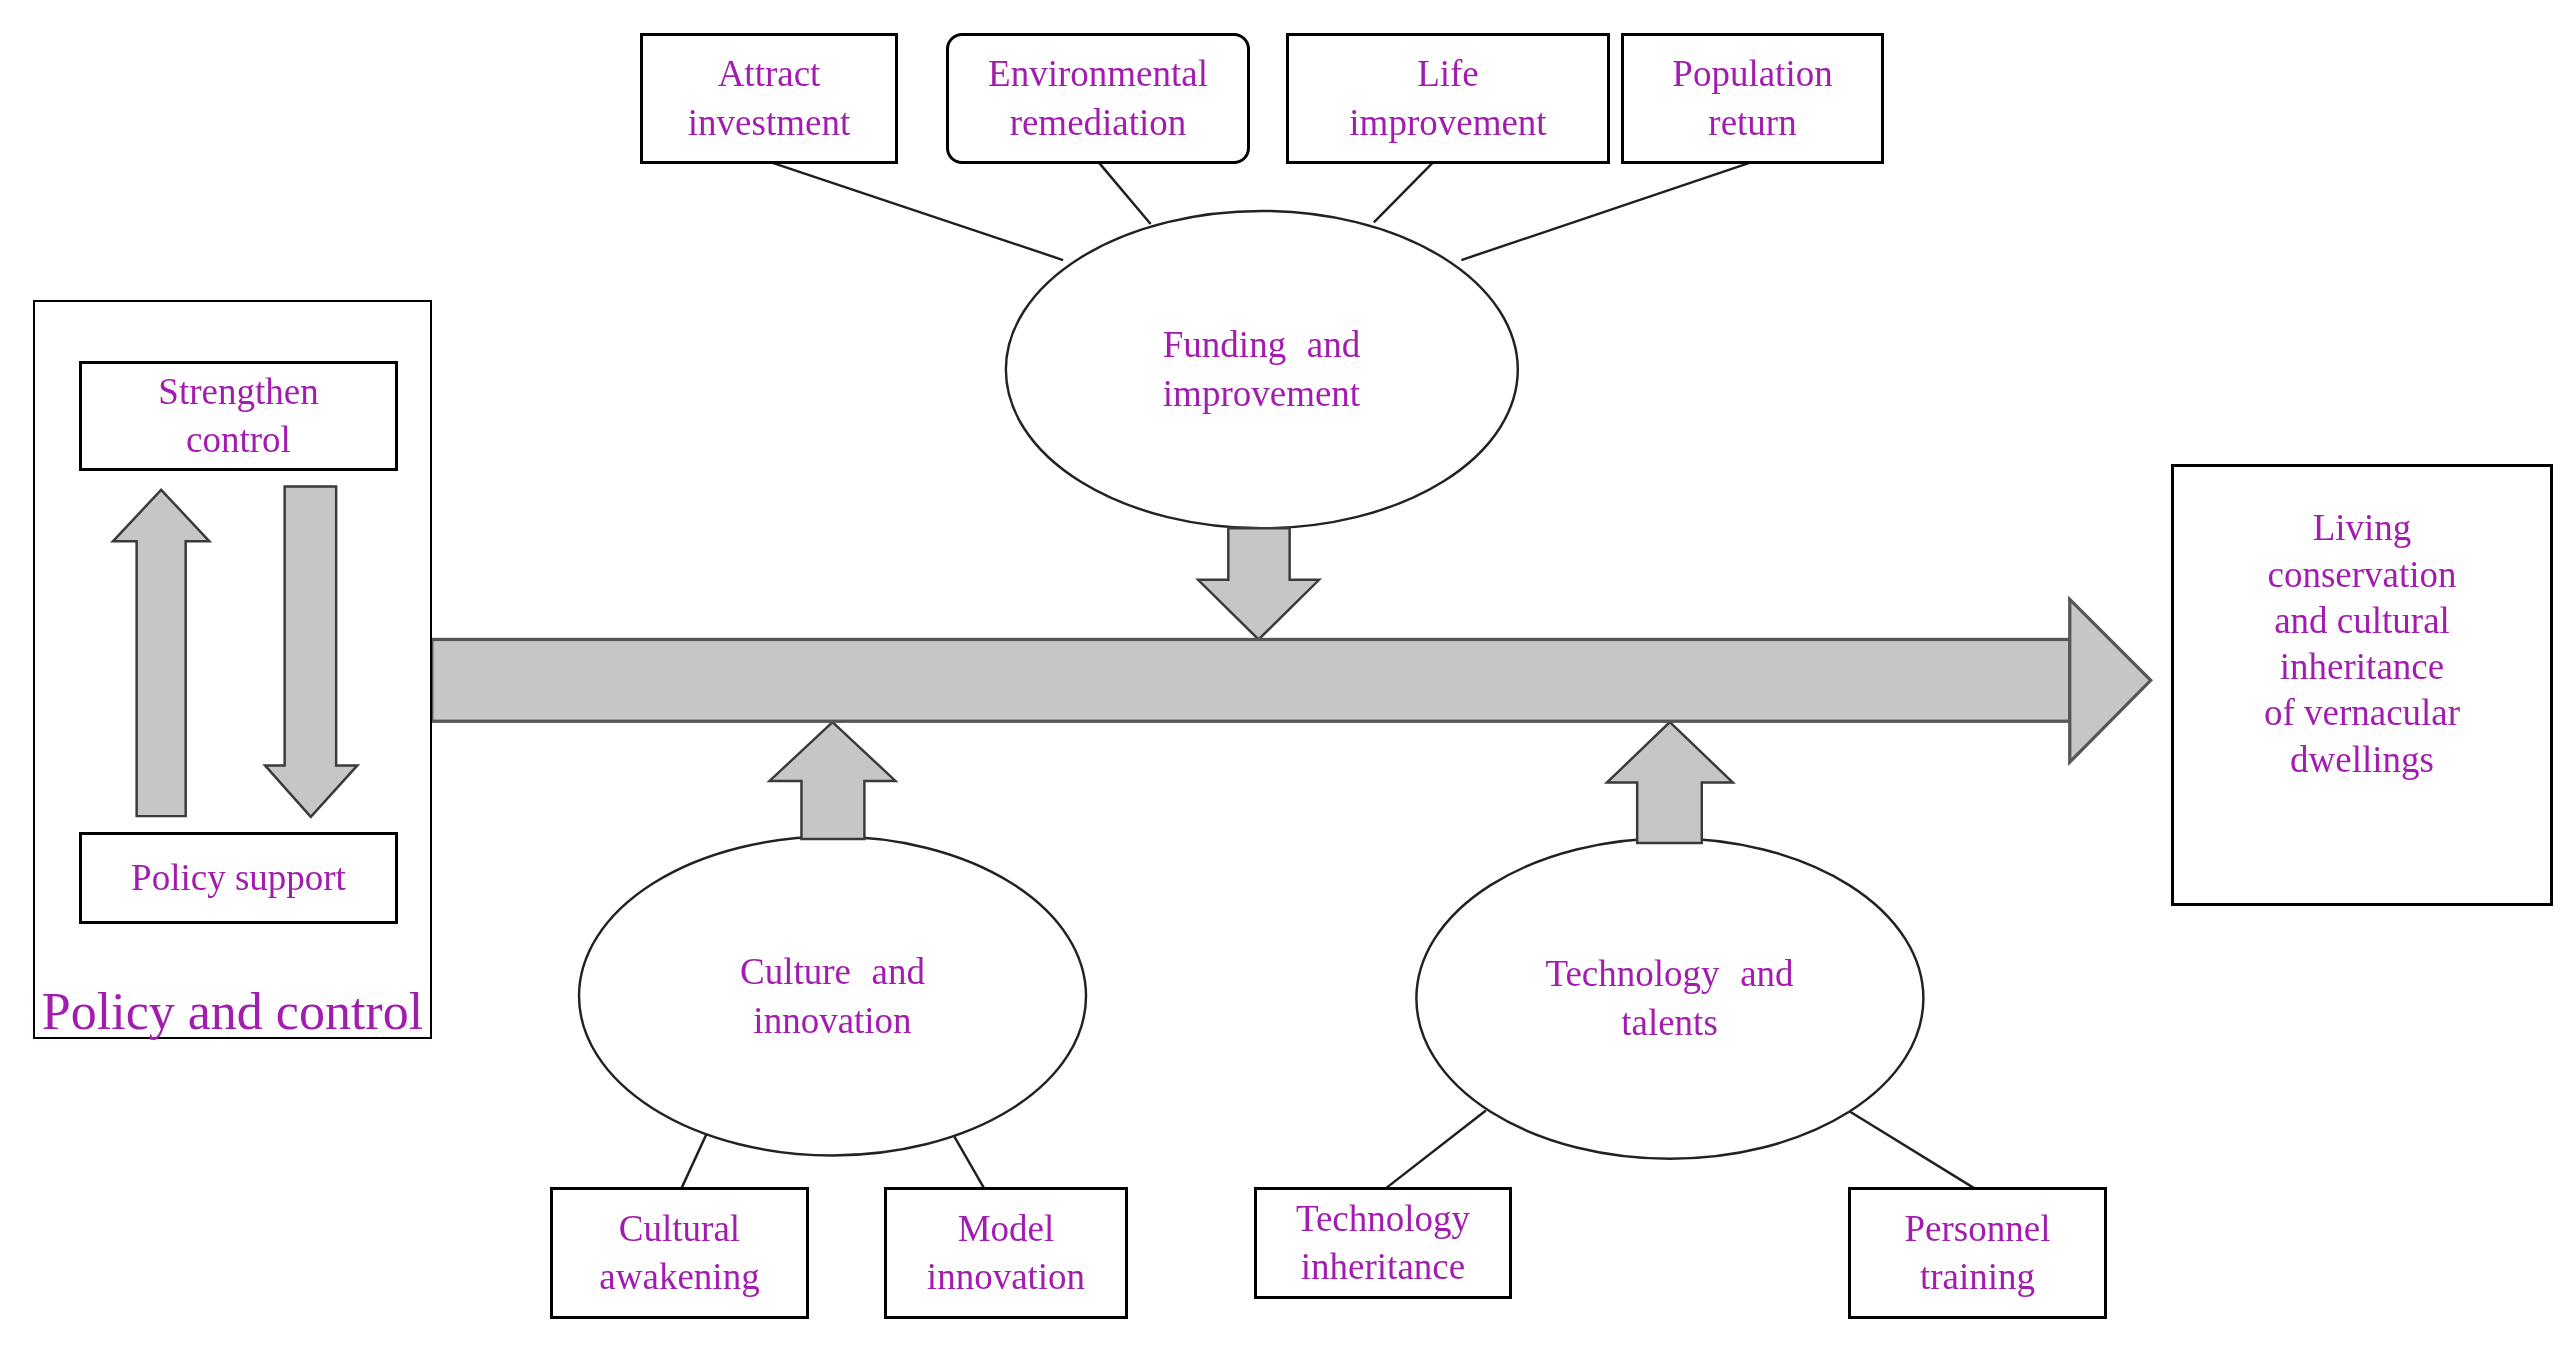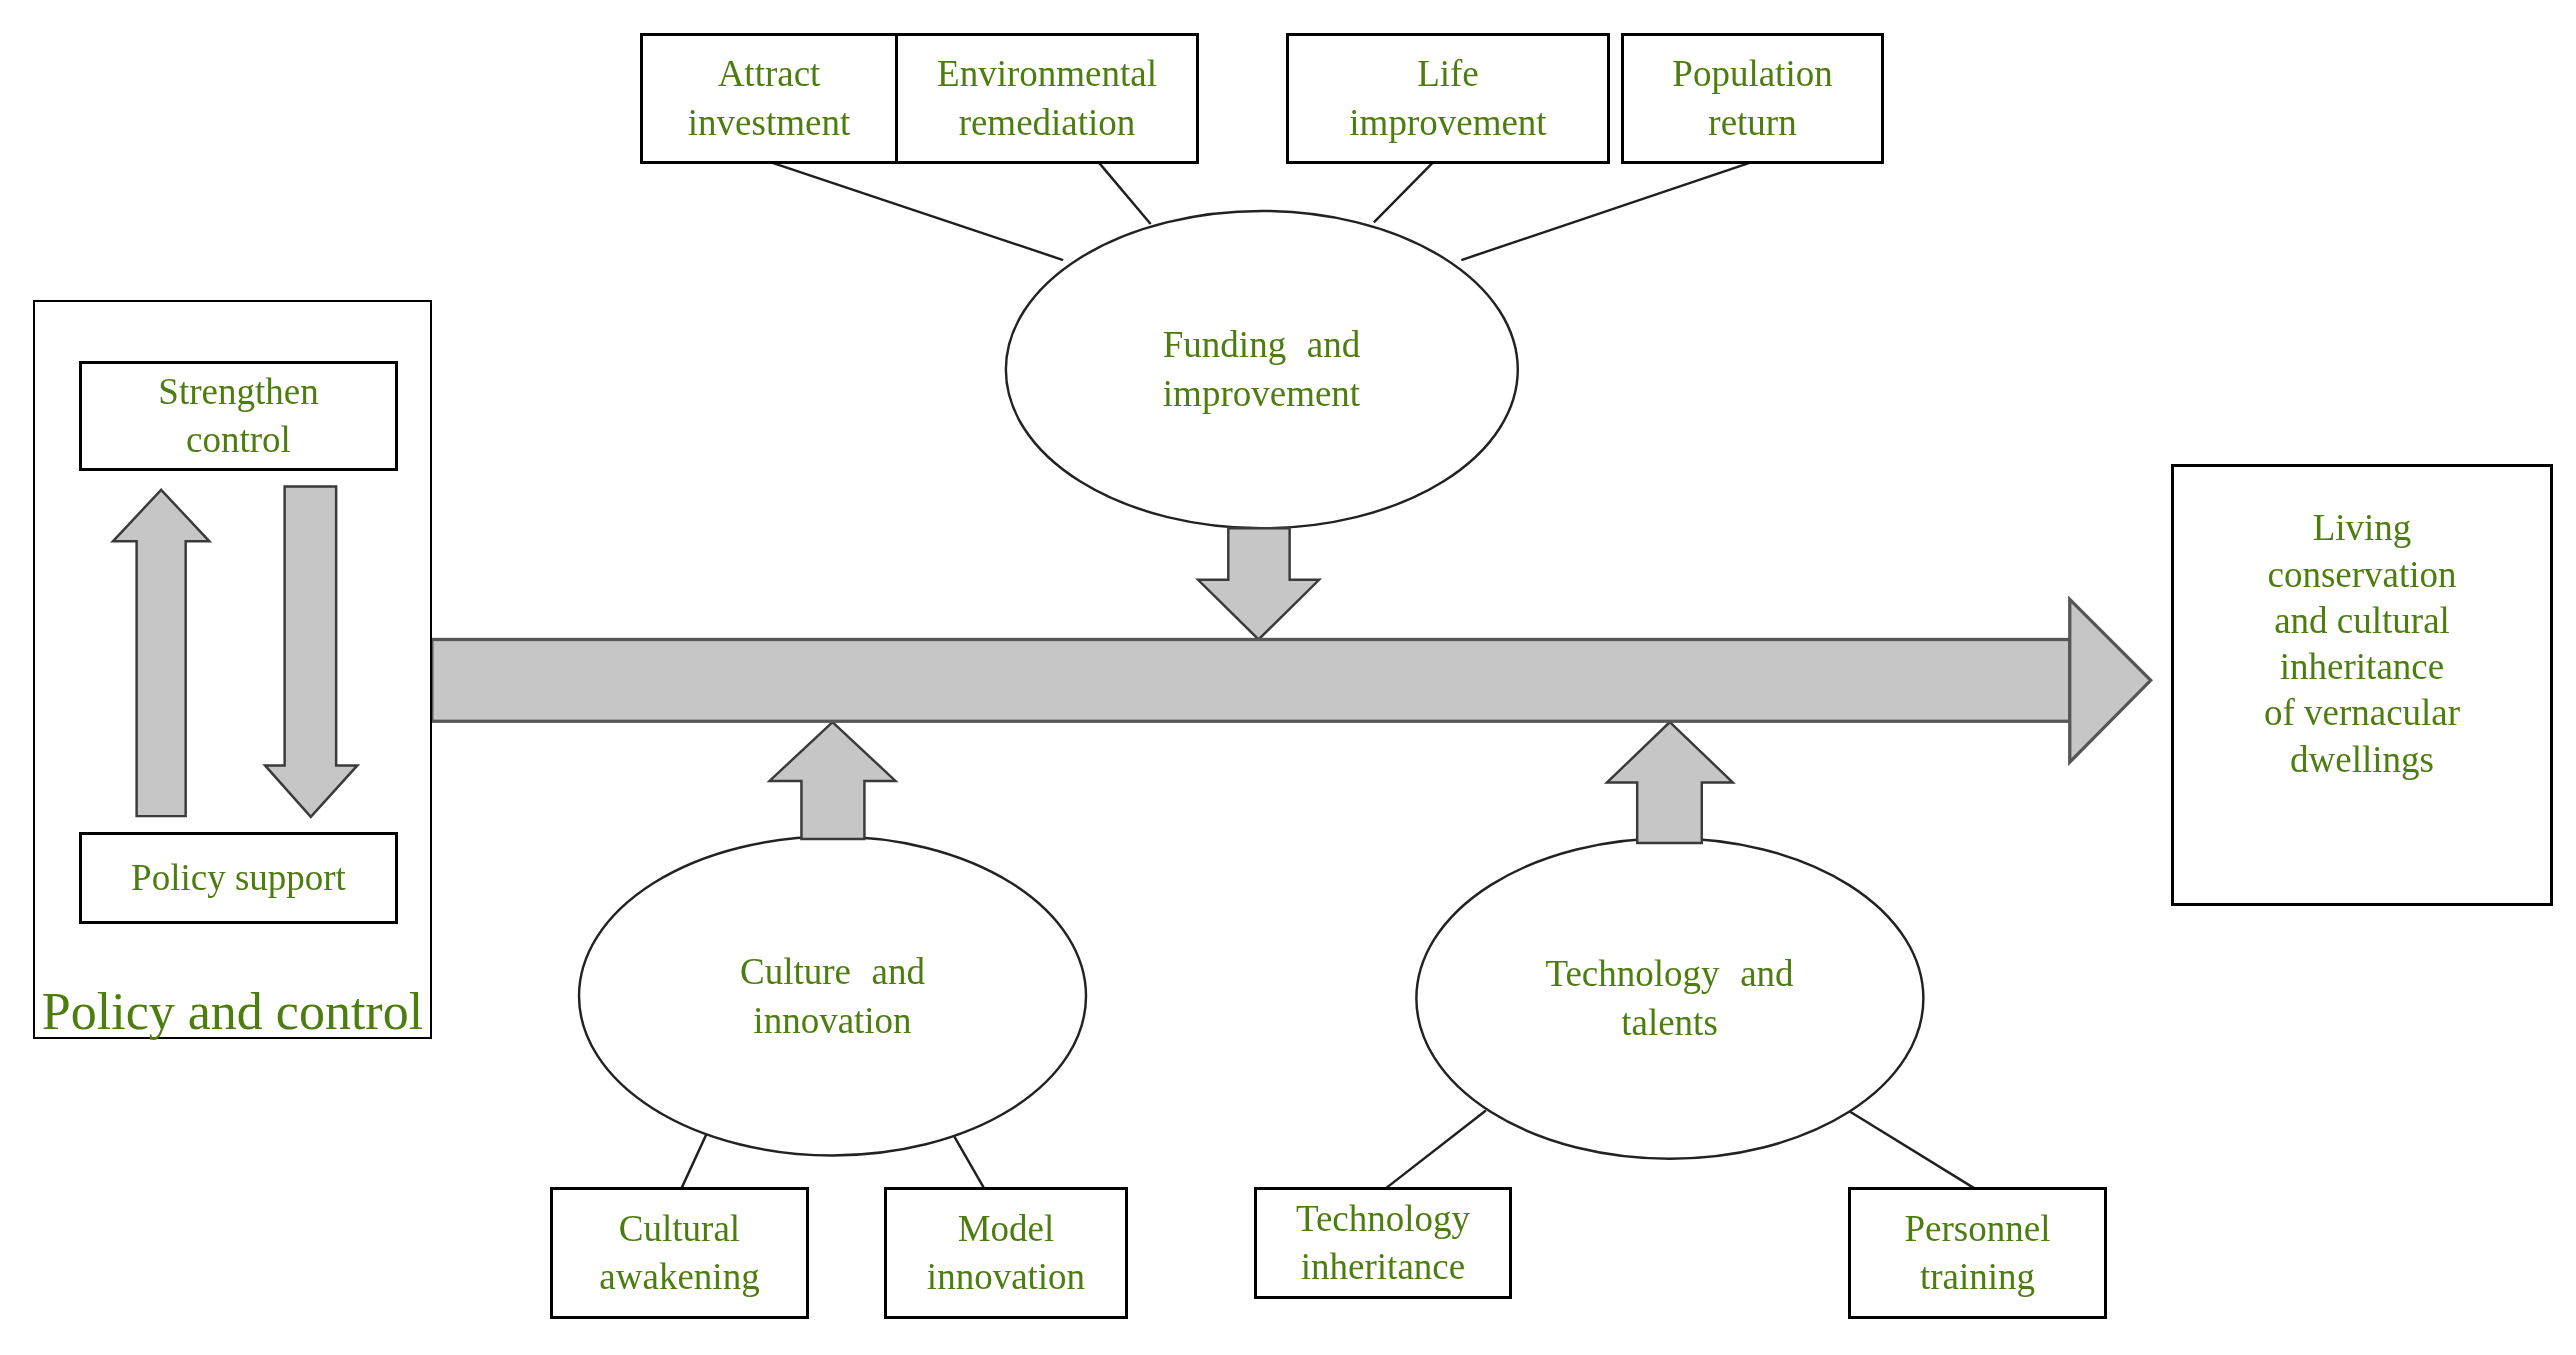--- a/index.html
+++ b/index.html
@@ -1,21 +1,21 @@
 <!DOCTYPE html>
 <html style="font-size:13px"><head>
 <meta charset="utf-8">
 <style>
   html,body{margin:0;padding:0;background:#ffffff;}
   .canvas{
     position:relative;
     width:2576px;height:1355px;
     background:#ffffff;
     font-family:"Liberation Serif","DejaVu Serif",serif;
-    color:#4d7c0f;
+    color:#a21caf;
     overflow:hidden;
   }
   .layer{position:absolute;left:0;top:0;width:2576px;height:1355px;}
   .box{
     position:absolute;box-sizing:border-box;
     border:3.3px solid #000000;background:#ffffff;
     display:flex;align-items:center;justify-content:center;
     text-align:center;white-space:pre-line;
     font-size:37px;line-height:1.3;
   }
@@ -64,21 +64,21 @@
 
     <polygon points="1018,883 1095,955 1057,955 1057,1026 980,1026 980,955 941,955" fill="#c6c6c6" stroke="#3a3a3a" stroke-width="3"></polygon>
     <polygon points="2042,883 2119,957 2081,957 2081,1031 2002,1031 2002,957 1965,957" fill="#c6c6c6" stroke="#3a3a3a" stroke-width="3"></polygon>
 
     <rect x="528" y="782" width="2003" height="100" fill="#c6c6c6" stroke="#565656" stroke-width="4"></rect>
     <polygon points="2531,733 2630,832 2531,932" fill="#c6c6c6" stroke="#565656" stroke-width="4"></polygon>
   </svg>
 
   <div class="box" style="left:640px;  top:33px; width:258px; height:131px;">Attract
 investment</div>
-  <div class="box" style="left:895px; top:33px; width:304px; height:131px;">Environmental
+  <div class="box" style="left:946px; top:33px; width:304px; height:131px;border-radius:16px;">Environmental
 remediation</div>
   <div class="box" style="left:1286px; top:33px; width:324px; height:131px;">Life
 improvement</div>
   <div class="box" style="left:1621px; top:33px; width:263px; height:131px;">Population
 return</div>
 
   <div class="elabel" style="left:1057px; top:304px; width:409px; height:131px;">Funding and
 improvement</div>
 
   <div class="group-box" style="left:33px; top:300px; width:399px; height:739px;"></div>

